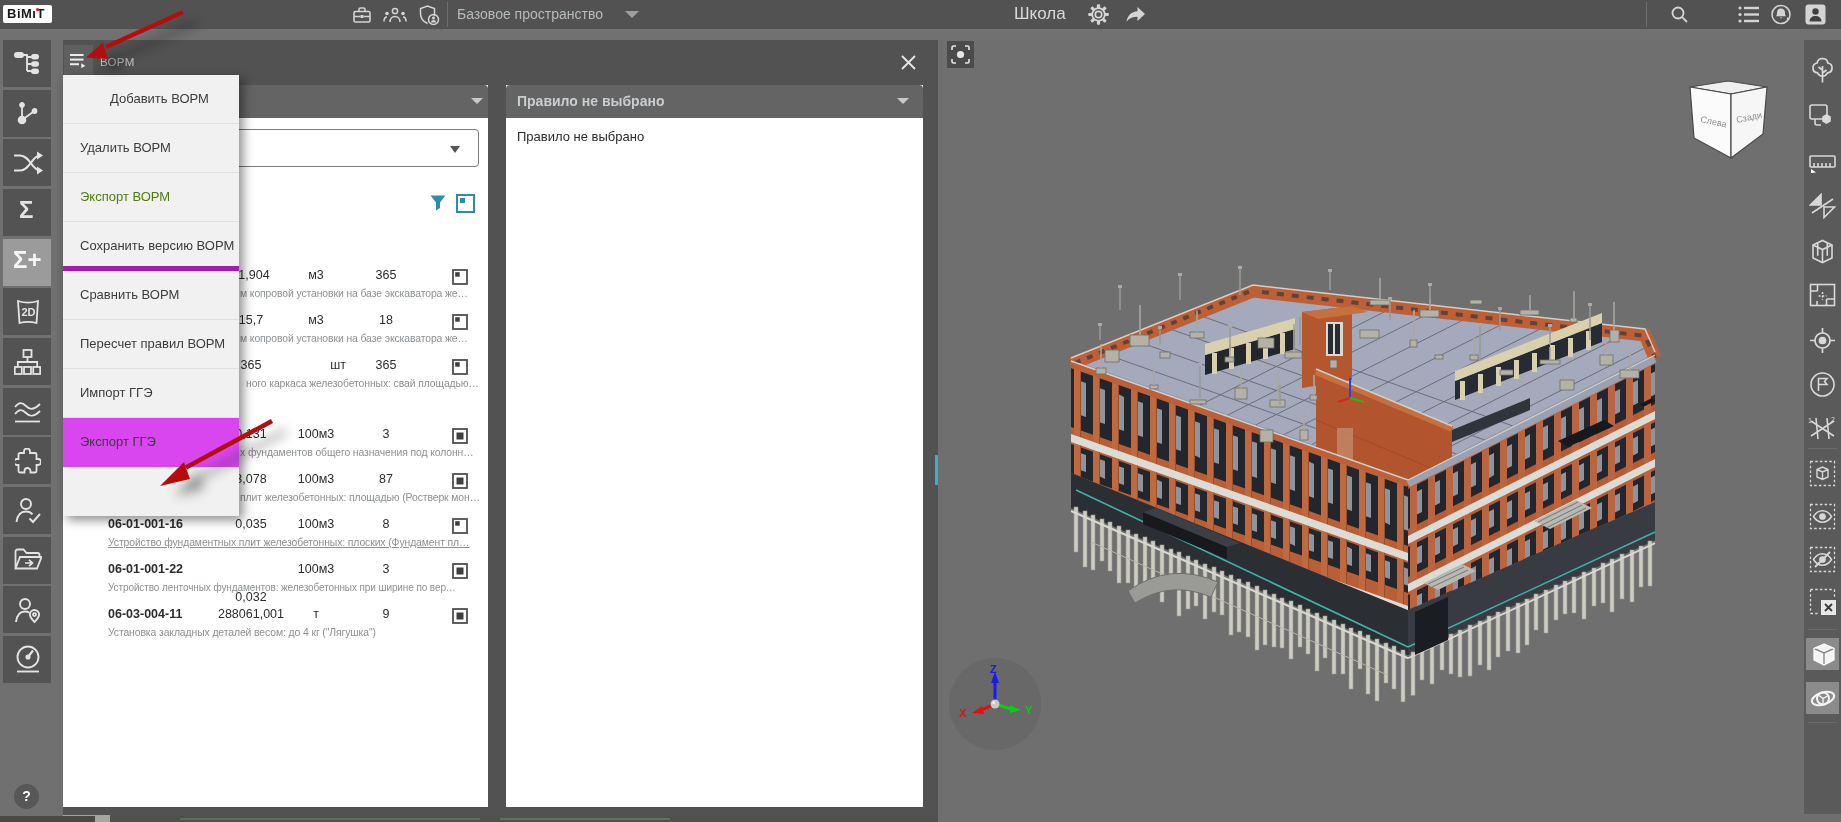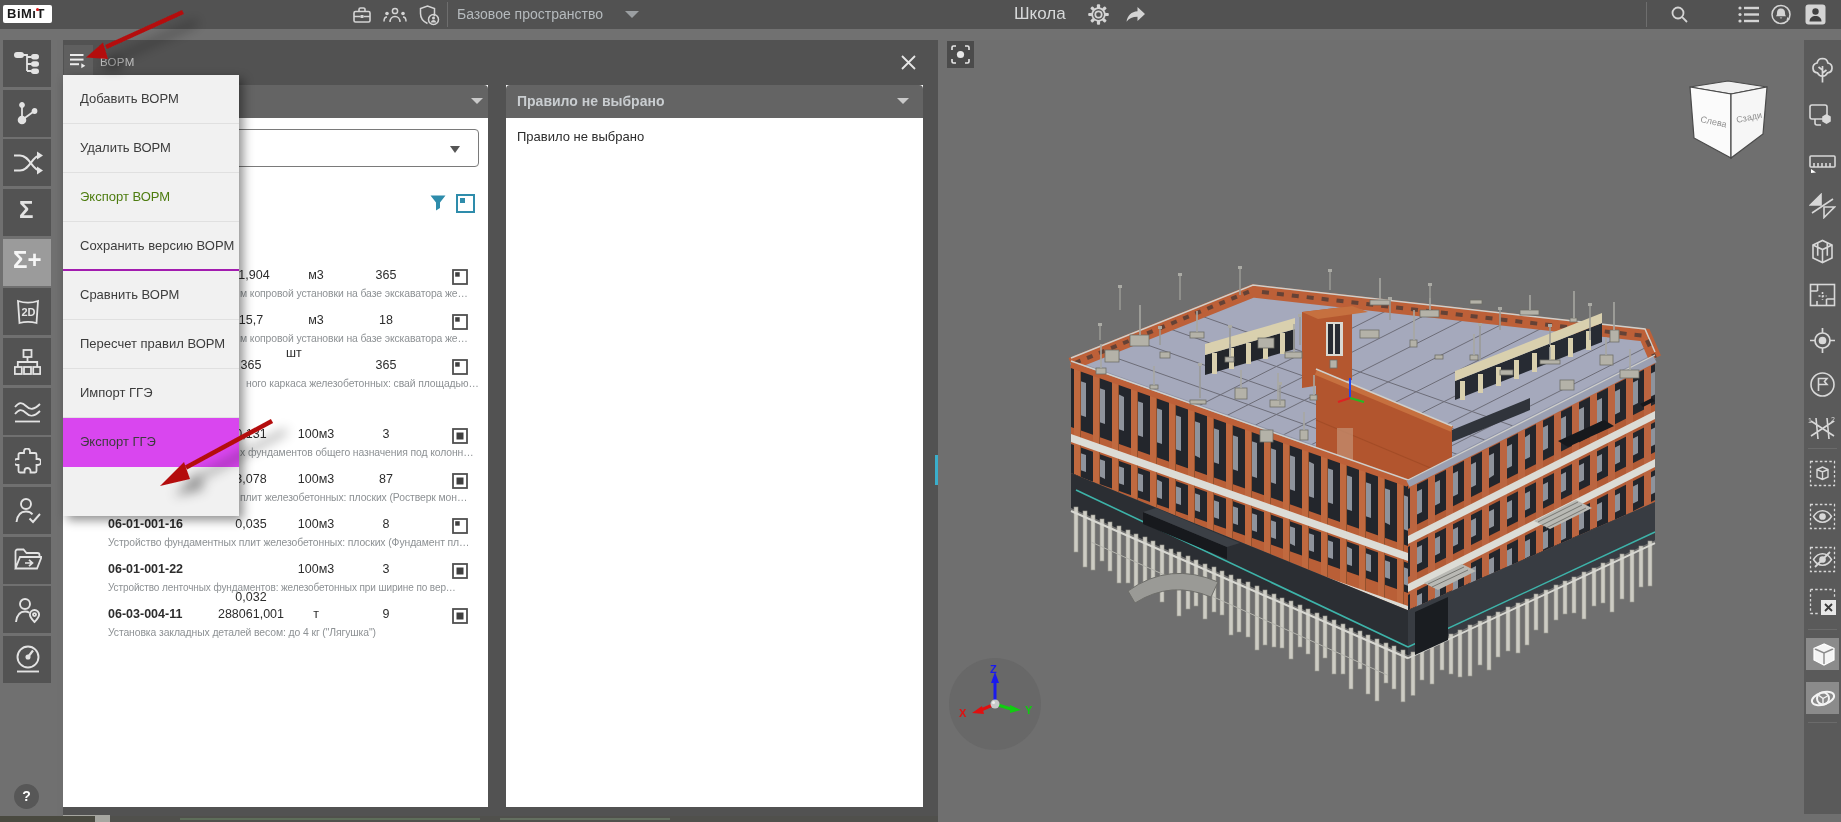--- a/index.html
+++ b/index.html
@@ -770,21 +770,21 @@
     <div class="abs" style="left:240px;top:288px;font-size:10.4px;letter-spacing:-0.1px;color:#8d9194;white-space:nowrap;">м копровой установки на базе экскаватора же…</div>
     <div class="abs" style="left:191px;top:313px;width:120px;text-align:center;font-size:12.5px;color:#2d2d2d;">15,7</div>
     <div class="abs" style="left:286px;top:313px;width:60px;text-align:center;font-size:12.5px;color:#2d2d2d;">м3</div>
     <div class="abs" style="left:356px;top:313px;width:60px;text-align:center;font-size:12.5px;color:#2d2d2d;">18</div>
     <svg class="abs" style="left:452px;top:314px;" width="16" height="16" viewBox="0 0 16 16">
       <rect x="1" y="1" width="14" height="14" fill="#fff" stroke="#4f4f4f" stroke-width="1.8"></rect>
       <rect x="3.2" y="3.2" width="4.5" height="4.5" fill="#3f3f3f"></rect>
     </svg>
     <div class="abs" style="left:240px;top:333px;font-size:10.4px;letter-spacing:-0.1px;color:#8d9194;white-space:nowrap;">м копровой установки на базе экскаватора же…</div>
     <div class="abs" style="left:191px;top:358px;width:120px;text-align:center;font-size:12.5px;color:#2d2d2d;">365</div>
-    <div class="abs" style="left:286px;top:346px;width:60px;text-align:left;font-size:12.5px;color:#2d2d2d;">шт</div>
+    <div class="abs" style="left:286px;top:358px;width:60px;text-align:right;font-size:12.5px;color:#2d2d2d;">шт</div>
     <div class="abs" style="left:356px;top:358px;width:60px;text-align:center;font-size:12.5px;color:#2d2d2d;">365</div>
     <svg class="abs" style="left:452px;top:359px;" width="16" height="16" viewBox="0 0 16 16">
       <rect x="1" y="1" width="14" height="14" fill="#fff" stroke="#4f4f4f" stroke-width="1.8"></rect>
       <rect x="3.2" y="3.2" width="4.5" height="4.5" fill="#3f3f3f"></rect>
     </svg>
     <div class="abs" style="left:240px;top:378px;font-size:10.4px;letter-spacing:-0.1px;color:#8d9194;white-space:nowrap;margin-left:6px;">ного каркаса железобетонных: свай площадью…</div>
     <div class="abs" style="left:191px;top:427px;width:120px;text-align:center;font-size:12.5px;color:#2d2d2d;">0,131</div>
     <div class="abs" style="left:286px;top:427px;width:60px;text-align:center;font-size:12.5px;color:#2d2d2d;">100м3</div>
     <div class="abs" style="left:356px;top:427px;width:60px;text-align:center;font-size:12.5px;color:#2d2d2d;">3</div>
     <svg class="abs" style="left:452px;top:428px;" width="16" height="16" viewBox="0 0 16 16">
@@ -792,30 +792,30 @@
       <rect x="4.5" y="4.5" width="7" height="7" fill="#3f3f3f"></rect>
     </svg>
     <div class="abs" style="left:240px;top:447px;font-size:10.4px;letter-spacing:-0.1px;color:#8d9194;white-space:nowrap;">х фундаментов общего назначения под колонн…</div>
     <div class="abs" style="left:191px;top:472px;width:120px;text-align:center;font-size:12.5px;color:#2d2d2d;">3,078</div>
     <div class="abs" style="left:286px;top:472px;width:60px;text-align:center;font-size:12.5px;color:#2d2d2d;">100м3</div>
     <div class="abs" style="left:356px;top:472px;width:60px;text-align:center;font-size:12.5px;color:#2d2d2d;">87</div>
     <svg class="abs" style="left:452px;top:473px;" width="16" height="16" viewBox="0 0 16 16">
       <rect x="1" y="1" width="14" height="14" fill="#fff" stroke="#4f4f4f" stroke-width="1.8"></rect>
       <rect x="4.5" y="4.5" width="7" height="7" fill="#3f3f3f"></rect>
     </svg>
-    <div class="abs" style="left:240px;top:492px;font-size:10.4px;letter-spacing:-0.1px;color:#8d9194;white-space:nowrap;">плит железобетонных: плоских (Ростверк мон…</div>
+    <div class="abs" style="left:240px;top:492px;font-size:10.4px;letter-spacing:-0.1px;color:#8d9194;white-space:nowrap;">плит железобетонных: площадью (Ростверк мон…</div>
     <div class="abs" style="left:108px;top:517px;font-size:12.5px;font-weight:bold;color:#2d2d2d;">06-01-001-16</div>
     <div class="abs" style="left:191px;top:517px;width:120px;text-align:center;font-size:12.5px;color:#2d2d2d;">0,035</div>
     <div class="abs" style="left:286px;top:517px;width:60px;text-align:center;font-size:12.5px;color:#2d2d2d;">100м3</div>
     <div class="abs" style="left:356px;top:517px;width:60px;text-align:center;font-size:12.5px;color:#2d2d2d;">8</div>
     <svg class="abs" style="left:452px;top:518px;" width="16" height="16" viewBox="0 0 16 16">
       <rect x="1" y="1" width="14" height="14" fill="#fff" stroke="#4f4f4f" stroke-width="1.8"></rect>
       <rect x="3.2" y="3.2" width="4.5" height="4.5" fill="#3f3f3f"></rect>
     </svg>
-    <div class="abs" style="left:108px;top:537px;font-size:10.4px;letter-spacing:-0.1px;color:#8d9194;white-space:nowrap;">Устройство фундаментных плит железобетонных: плоских (Фундамент пл…</div>
+    <div class="abs" style="left:108px;top:537px;font-size:10.4px;letter-spacing:-0.1px;color:#8d9194;white-space:nowrap;text-decoration:underline;">Устройство фундаментных плит железобетонных: плоских (Фундамент пл…</div>
     <div class="abs" style="left:108px;top:562px;font-size:12.5px;font-weight:bold;color:#2d2d2d;">06-01-001-22</div>
     <div class="abs" style="left:191px;top:590px;width:120px;text-align:center;font-size:12.5px;color:#2d2d2d;">0,032</div>
     <div class="abs" style="left:286px;top:562px;width:60px;text-align:center;font-size:12.5px;color:#2d2d2d;">100м3</div>
     <div class="abs" style="left:356px;top:562px;width:60px;text-align:center;font-size:12.5px;color:#2d2d2d;">3</div>
     <svg class="abs" style="left:452px;top:563px;" width="16" height="16" viewBox="0 0 16 16">
       <rect x="1" y="1" width="14" height="14" fill="#fff" stroke="#4f4f4f" stroke-width="1.8"></rect>
       <rect x="4.5" y="4.5" width="7" height="7" fill="#3f3f3f"></rect>
     </svg>
     <div class="abs" style="left:108px;top:582px;font-size:10px;letter-spacing:-0.1px;color:#8d9194;white-space:nowrap;">Устройство ленточных фундаментов: железобетонных при ширине по вер…</div>
     <div class="abs" style="left:108px;top:607px;font-size:12.5px;font-weight:bold;color:#2d2d2d;">06-03-004-11</div>
@@ -830,24 +830,24 @@
   </div>
 
 <div class="abs" style="left:506px;top:85px;width:417px;height:722px;background:#ffffff;"></div>
 <div class="abs" style="left:506px;top:85px;width:417px;height:33px;background:#646464;border-radius:4px 4px 0 0;"></div>
 <div class="abs" style="left:517px;top:93px;font-size:14px;font-weight:bold;color:#c9cdd0;">Правило не выбрано</div>
 <div class="abs" style="left:897px;top:98px;width:0;height:0;border-left:6px solid transparent;border-right:6px solid transparent;border-top:6px solid #c9c9c9;"></div>
 <div class="abs" style="left:517px;top:129px;font-size:13px;color:#2c2c2c;">Правило не выбрано</div>
 <div class="abs" style="left:935px;top:455px;width:3px;height:30px;background:#3aaecb;"></div>
 
 <div class="abs" id="menu" style="left:63px;top:75px;width:176px;height:441px;background:#f1f1f1;box-shadow:4px 4px 10px rgba(0,0,0,0.45);">
-    <div style="height:49px;line-height:48px;padding-left:17px;font-size:13px;color:#3c3c3c;border-bottom:1px solid #e0e0e0;white-space:nowrap;overflow:hidden;">Добавить ВОРМ</div>
+    <div style="height:49px;line-height:48px;padding-left:17px;font-size:13px;color:#3c3c3c;border-bottom:1px solid #e0e0e0;white-space:nowrap;overflow:hidden;text-align:center;">Добавить ВОРМ</div>
     <div style="height:49px;line-height:48px;padding-left:17px;font-size:13px;color:#3c3c3c;border-bottom:1px solid #e0e0e0;white-space:nowrap;overflow:hidden;">Удалить ВОРМ</div>
     <div style="height:49px;line-height:48px;padding-left:17px;font-size:13px;color:#4d7c0f;border-bottom:1px solid #e0e0e0;white-space:nowrap;overflow:hidden;">Экспорт ВОРМ</div>
-    <div style="height:49px;line-height:48px;padding-left:17px;font-size:13px;color:#3c3c3c;border-bottom:2px solid #a21caf;white-space:nowrap;overflow:hidden;">Сохранить версию ВОРМ</div>
+    <div style="height:49px;line-height:48px;padding-left:17px;font-size:13px;color:#3c3c3c;border-bottom:5px solid #a21caf;white-space:nowrap;overflow:hidden;">Сохранить версию ВОРМ</div>
     <div style="height:49px;line-height:48px;padding-left:17px;font-size:13px;color:#3c3c3c;border-bottom:1px solid #e0e0e0;white-space:nowrap;overflow:hidden;">Сравнить ВОРМ</div>
     <div style="height:49px;line-height:48px;padding-left:17px;font-size:13px;color:#3c3c3c;border-bottom:1px solid #e0e0e0;white-space:nowrap;overflow:hidden;">Пересчет правил ВОРМ</div>
     <div style="height:49px;line-height:48px;padding-left:17px;font-size:13px;color:#3c3c3c;border-bottom:1px solid #e0e0e0;white-space:nowrap;overflow:hidden;">Импорт ГГЭ</div>
     <div style="height:49px;line-height:48px;padding-left:17px;font-size:13px;color:#3c3c3c;background:#d946ef;white-space:nowrap;overflow:hidden;">Экспорт ГГЭ</div>
   </div>
 
 <svg class="abs" style="left:60px;top:0px;" width="300" height="520" viewBox="60 0 300 520">
   <defs>
       <filter id="ash" x="-30%" y="-30%" width="180%" height="180%">
     <feDropShadow dx="14" dy="10" stdDeviation="6" flood-color="#000" flood-opacity="0.42"></feDropShadow>

